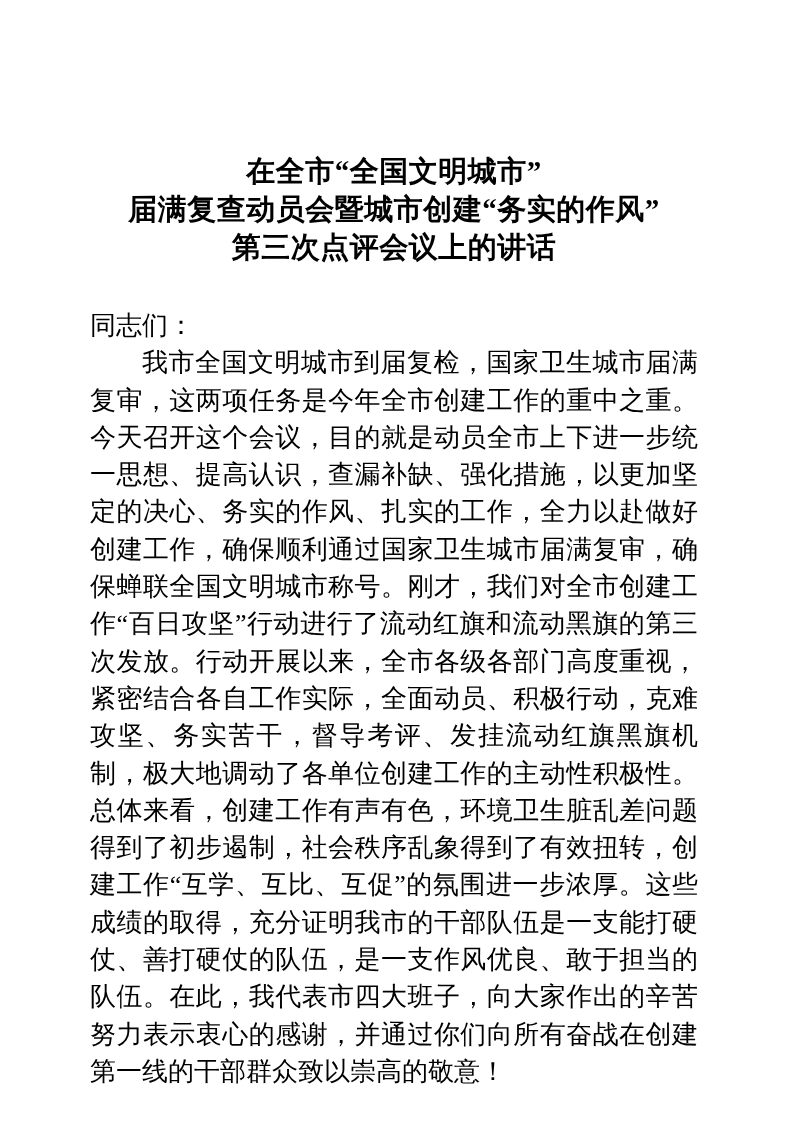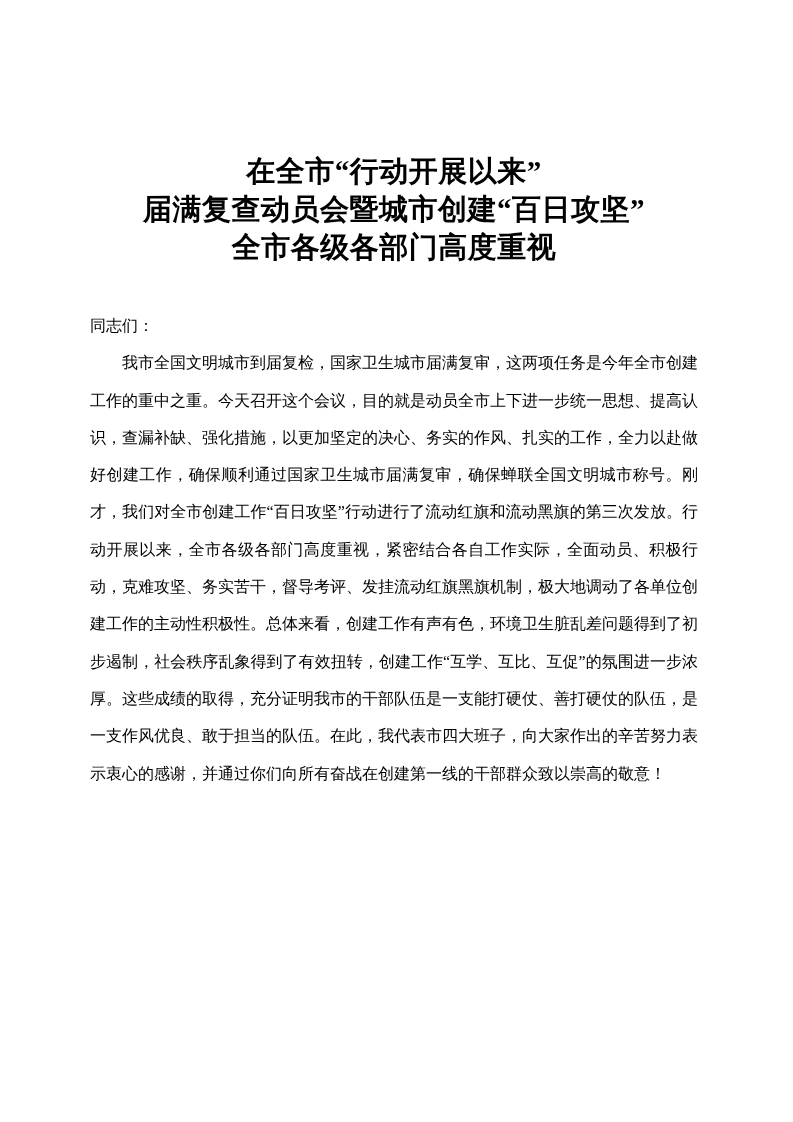--- a/index.html
+++ b/index.html
@@ -21,42 +21,42 @@
     text-align: center;
     font-weight: bold;
     font-size: 29px;
     line-height: 38px;
     letter-spacing: 0.5px;
     color: #000000;
   }
   .title-line { display: block; }
   .doc-body {
     margin-top: 41px;
-    font-size: 16px;
+    font-size: 26px;
     line-height: 37.3px;
     text-align: justify;
     color: #000000;
   }
   .salutation {
     text-indent: 0;
   }
   .para {
     text-indent: 2em;
   }
 </style>
 </head>
 <body>
 
 <div class="page">
   <div class="content">
 
     <h1 class="doc-title">
-      <span class="title-line">在全市“行动开展以来”</span>
-      <span class="title-line">届满复查动员会暨城市创建“百日攻坚”</span>
-      <span class="title-line">全市各级各部门高度重视</span>
+      <span class="title-line">在全市“全国文明城市”</span>
+      <span class="title-line">届满复查动员会暨城市创建“务实的作风”</span>
+      <span class="title-line">第三次点评会议上的讲话</span>
     </h1>
 
     <div class="doc-body">
       <p class="salutation">同志们：</p>
       <p class="para">我市全国文明城市到届复检，国家卫生城市届满复审，这两项任务是今年全市创建工作的重中之重。今天召开这个会议，目的就是动员全市上下进一步统一思想、提高认识，查漏补缺、强化措施，以更加坚定的决心、务实的作风、扎实的工作，全力以赴做好创建工作，确保顺利通过国家卫生城市届满复审，确保蝉联全国文明城市称号。刚才，我们对全市创建工作“百日攻坚”行动进行了流动红旗和流动黑旗的第三次发放。行动开展以来，全市各级各部门高度重视，紧密结合各自工作实际，全面动员、积极行动，克难攻坚、务实苦干，督导考评、发挂流动红旗黑旗机制，极大地调动了各单位创建工作的主动性积极性。总体来看，创建工作有声有色，环境卫生脏乱差问题得到了初步遏制，社会秩序乱象得到了有效扭转，创建工作“互学、互比、互促”的氛围进一步浓厚。这些成绩的取得，充分证明我市的干部队伍是一支能打硬仗、善打硬仗的队伍，是一支作风优良、敢于担当的队伍。在此，我代表市四大班子，向大家作出的辛苦努力表示衷心的感谢，并通过你们向所有奋战在创建第一线的干部群众致以崇高的敬意！</p>
     </div>
 
   </div>
 </div>
 

